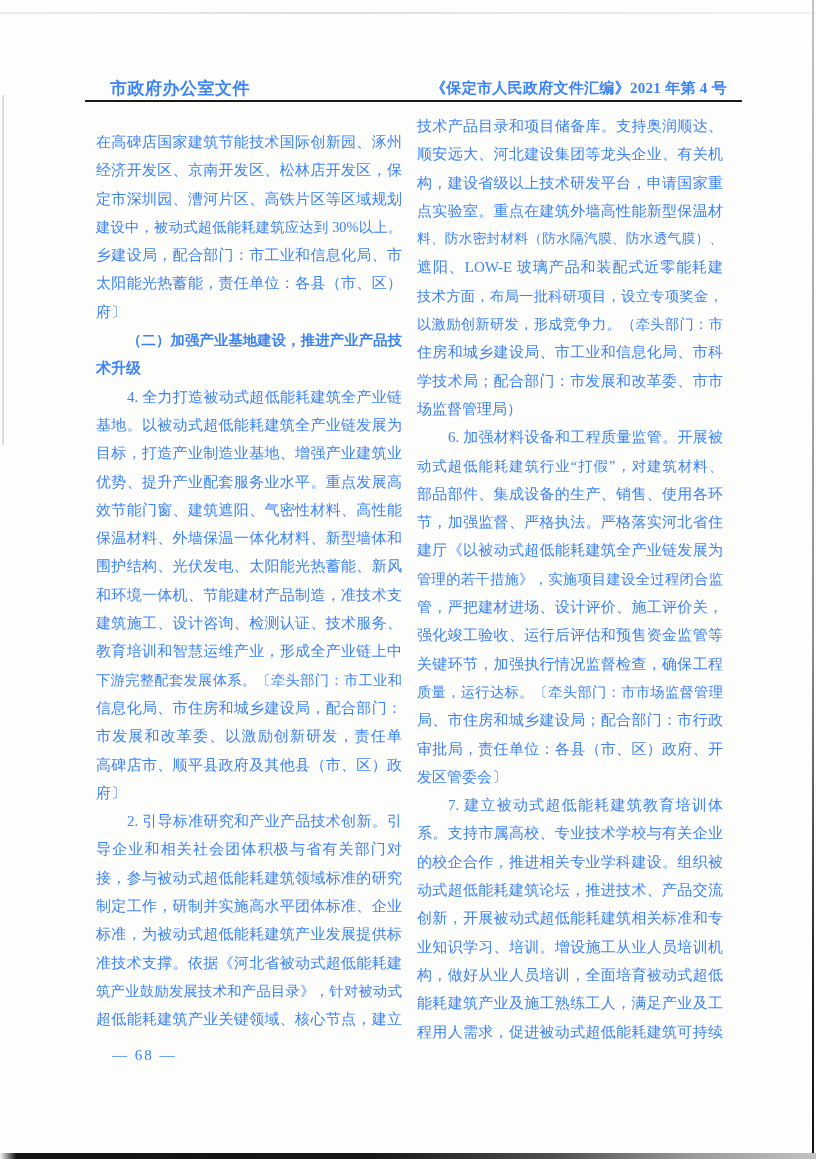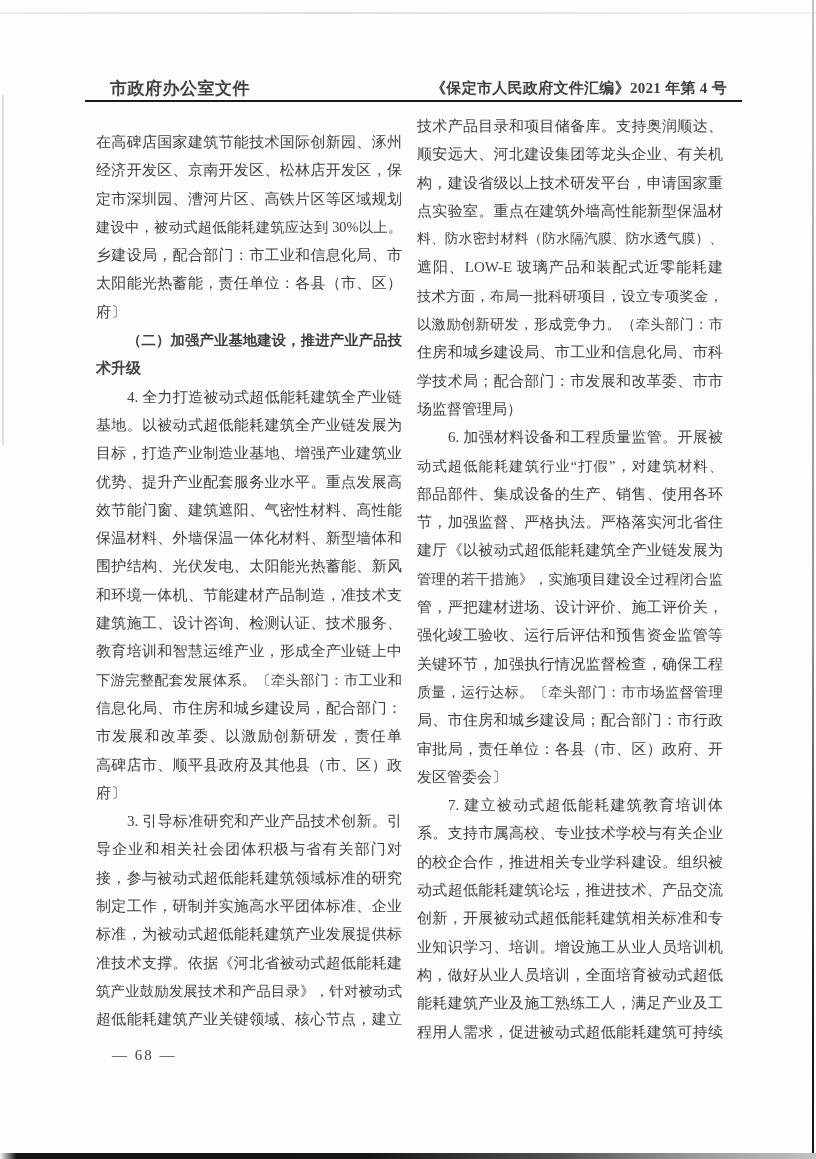--- a/index.html
+++ b/index.html
@@ -1,19 +1,19 @@
 <!DOCTYPE html>
 <html><head>
 <meta charset="utf-8">
 <style>
   html,body { margin:0; padding:0; background:#e9e9e7; }
   .page {
     position:relative; width:816px; height:1159px; margin:0 auto;
     background:#fdfdfc; overflow:hidden;
-    font-family:"Liberation Serif","DejaVu Serif",serif; color:#404040;
+    font-family:"Liberation Serif","DejaVu Serif",serif; color:#3b82f6;
   }
   
   .hdr-left {
     position:absolute; left:110px; top:77px;
     font-family:"Liberation Sans","DejaVu Sans",sans-serif;
     font-weight:700; font-size:17px; letter-spacing:0.5px;
   }
   .hdr-right {
     position:absolute; right:89px; top:79px;
     font-size:15px; font-weight:600; letter-spacing:0.3px;
@@ -89,21 +89,21 @@
     <div class="ln">保温材料、外墙保温一体化材料、新型墙体和</div>
     <div class="ln">围护结构、光伏发电、太阳能光热蓄能、新风</div>
     <div class="ln">和环境一体机、节能建材产品制造，准技术支撑</div>
     <div class="ln">建筑施工、设计咨询、检测认证、技术服务、</div>
     <div class="ln">教育培训和智慧运维产业，形成全产业链上中</div>
     <div class="ln s">下游完整配套发展体系。〔牵头部门：市工业和</div>
     <div class="ln">信息化局、市住房和城乡建设局，配合部门：</div>
     <div class="ln">市发展和改革委、以激励创新研发，责任单位：</div>
     <div class="ln">高碑店市、顺平县政府及其他县（市、区）政</div>
     <div class="ln end">府〕</div>
-    <div class="ln ind">3. 引导标准研究和产业产品技术创新。引</div>
+    <div class="ln ind">2. 引导标准研究和产业产品技术创新。引</div>
     <div class="ln">导企业和相关社会团体积极与省有关部门对</div>
     <div class="ln">接，参与被动式超低能耗建筑领域标准的研究</div>
     <div class="ln">制定工作，研制并实施高水平团体标准、企业</div>
     <div class="ln">标准，为被动式超低能耗建筑产业发展提供标</div>
     <div class="ln">准技术支撑。依据《河北省被动式超低能耗建</div>
     <div class="ln s">筑产业鼓励发展技术和产品目录》，针对被动式</div>
     <div class="ln">超低能耗建筑产业关键领域、核心节点，建立</div>
   </div>
 
   <div class="col col-right">

